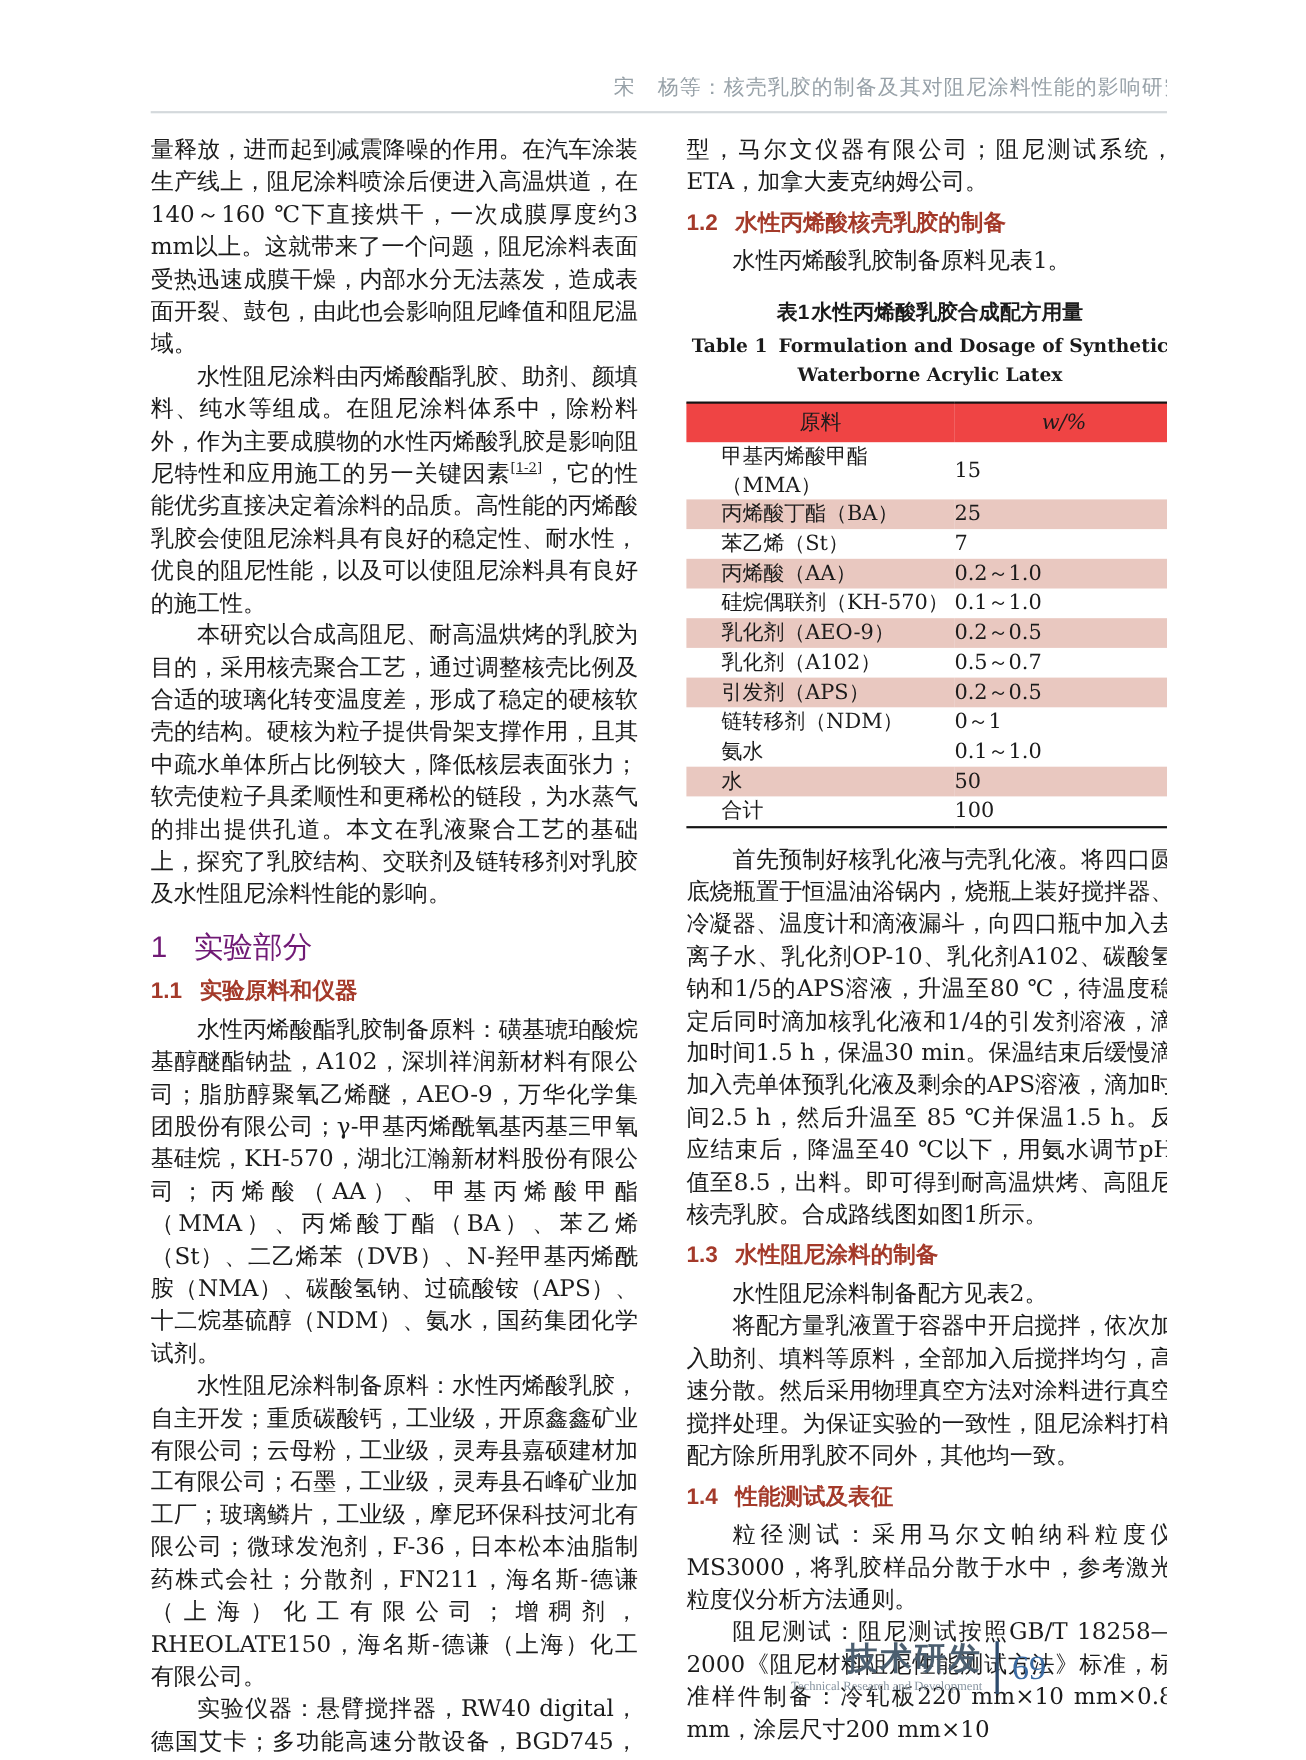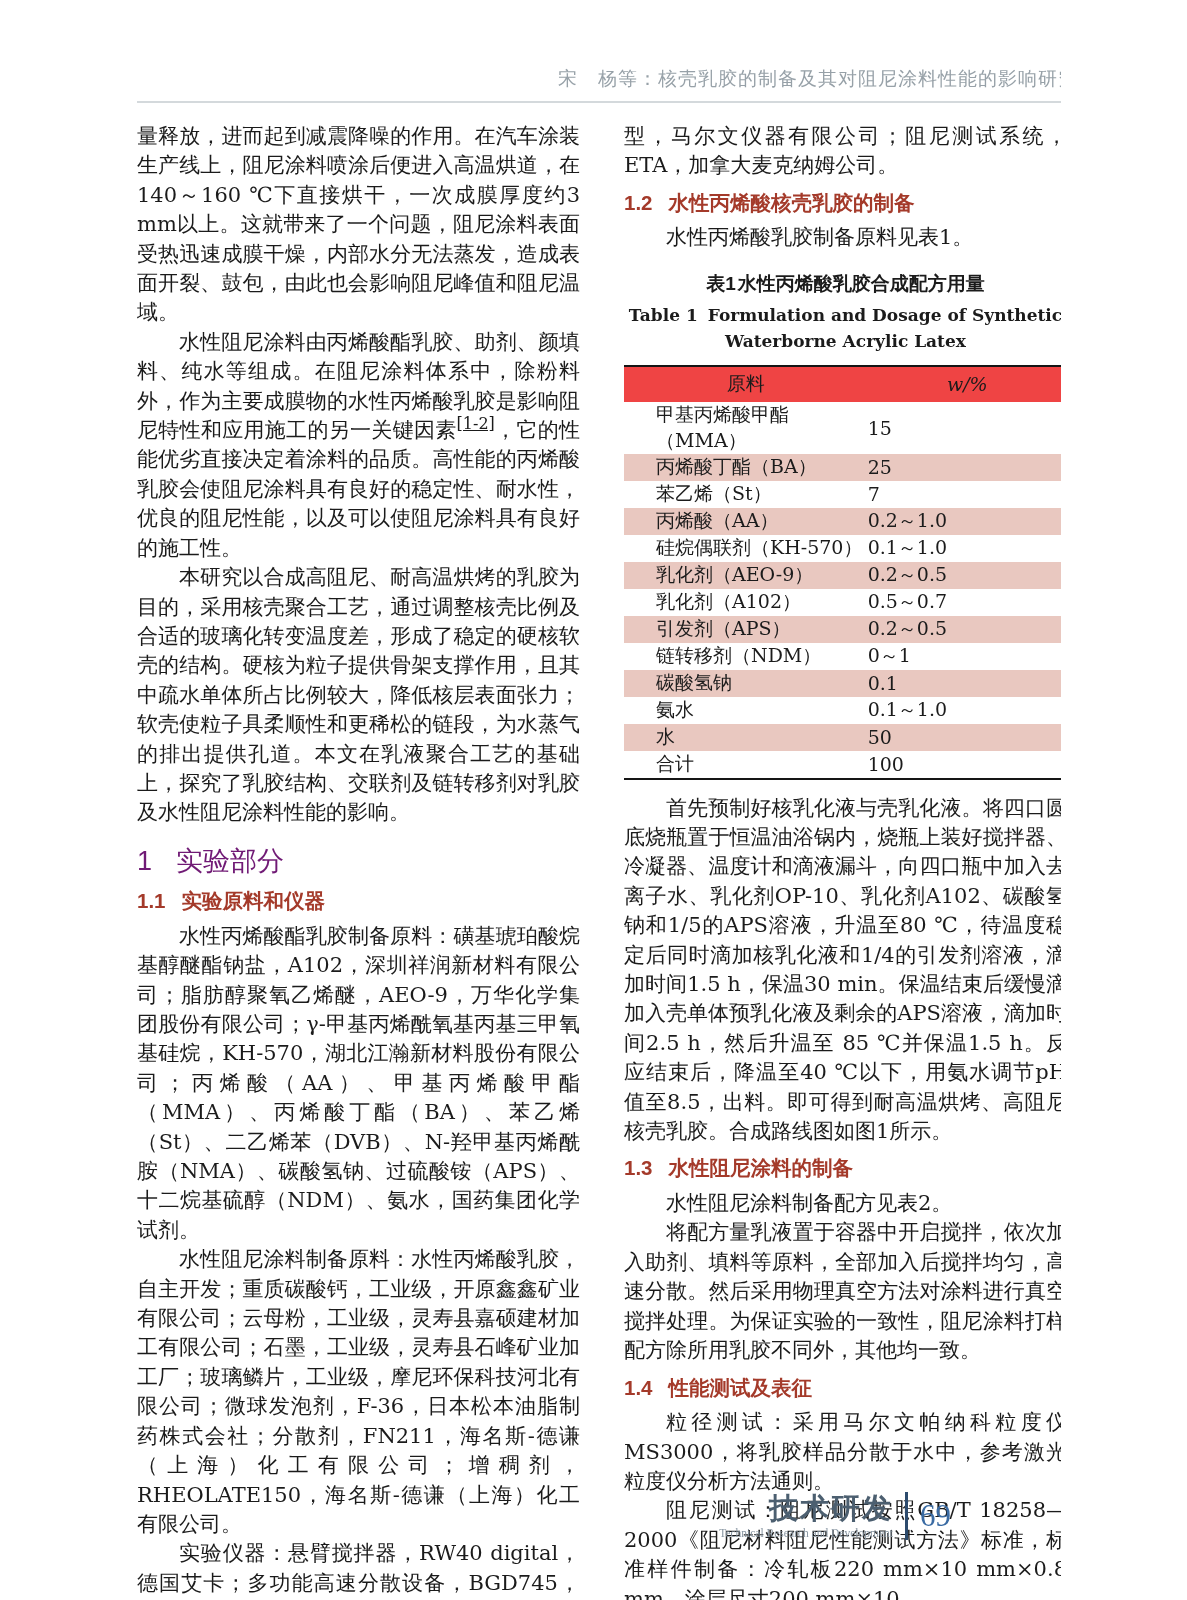--- a/index.html
+++ b/index.html
@@ -11,21 +11,21 @@
   .running-header{
     position:absolute;top:66px;left:137px;width:941px;
     text-align:right;font-size:19px;letter-spacing:1px;color:#97a1a8;
     padding-bottom:9px;border-bottom:2px solid #d4d9dc;
   }
   
   .columns{position:absolute;top:122px;left:137px;width:930px;display:flex;gap:44px;}
   .col{width:443px;}
   p.body{font-size:21px;line-height:29.4px;text-align:justify;margin:0;}
   p.indent{text-indent:2em;}
-  sup.ref{font-size:16px;line-height:0;text-decoration:underline;}
+  sup.ref{font-size:12px;line-height:0;text-decoration:underline;}
   h1.sec{
     font-family:"Liberation Sans",sans-serif;color:#701a75;
     font-size:27px;font-weight:normal;margin:17px 0 11px 0;line-height:1.2;
   }
   h1.sec .num{margin-right:24px;}
   h2.sec{
     font-family:"Liberation Sans",sans-serif;color:#a43a2a;
     font-size:20.5px;font-weight:bold;margin:9px 0 7px 0;line-height:1.3;
   }
   h2.sec .num{margin-right:16px;}
@@ -126,24 +126,20 @@
               <td class="c2">0.5～0.7</td>
             </tr>
           <tr class="alt">
               <td class="c1">引发剂（APS）</td>
               <td class="c2">0.2～0.5</td>
             </tr>
           <tr>
               <td class="c1">链转移剂（NDM）</td>
               <td class="c2">0～1</td>
             </tr>
-          <tr class="alt">
-              <td class="c1">碳酸氢钠</td>
-              <td class="c2">0.1</td>
-            </tr>
           <tr>
               <td class="c1">氨水</td>
               <td class="c2">0.1～1.0</td>
             </tr>
           <tr class="alt">
               <td class="c1">水</td>
               <td class="c2">50</td>
             </tr>
           <tr>
               <td class="c1">合计</td>

